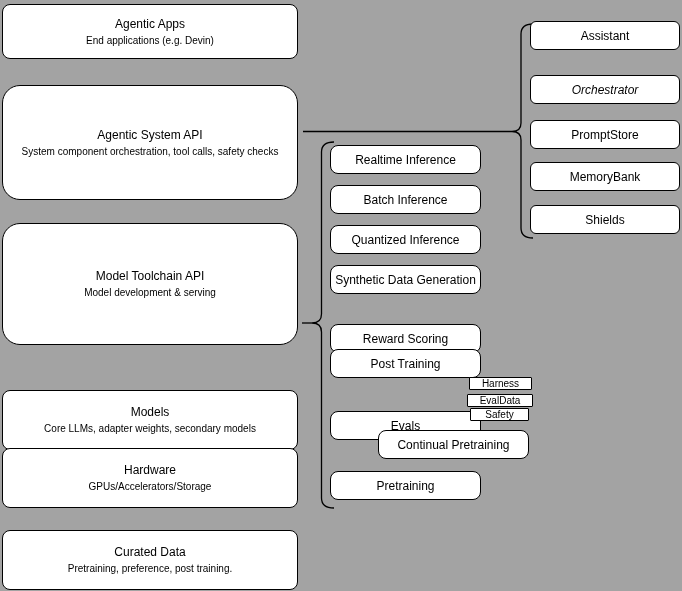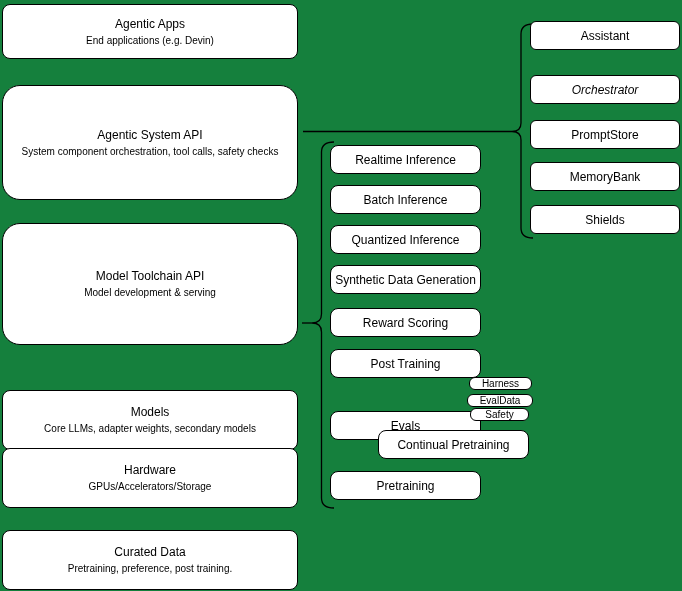--- a/index.html
+++ b/index.html
@@ -1,19 +1,19 @@
 <!DOCTYPE html>
 <html><head>
 <meta charset="utf-8">
 <style>
   html,body{margin:0;padding:0;background:#ffffff;}
   #canvas{
     position:relative;
     width:682px;height:591px;
-    background:#15803d;
+    background:#a3a3a3;
     font-family:"Liberation Sans",sans-serif;
     color:#000000;
     overflow:hidden;
   }
   .box{
     position:absolute;
     box-sizing:border-box;
     border:1.3px solid #000000;
     background:#ffffff;
     display:flex;
@@ -27,21 +27,21 @@
   .r8{border-radius:8px;}
   .r18{border-radius:18px;}
   .title{font-size:12px;line-height:15px;}
   .subtitle{font-size:10px;line-height:12px;margin-top:3px;}
   .service{left:330px;width:151px;height:29px;font-size:12px;border-radius:8px;}
   .component{left:530px;width:150px;height:29px;font-size:12px;border-radius:6px;}
   .pill{
     position:absolute;
     box-sizing:border-box;
     border:1.3px solid #000000;
-    border-radius:6px;
+    border-radius:1px;
     background:#ffffff;
     font-size:10px;
     display:flex;align-items:center;justify-content:center;
     z-index:4;
   }
   #wires{position:absolute;left:0;top:0;z-index:1;}
 </style>
 </head>
 <body>
 
@@ -93,21 +93,21 @@
   </div>
   <div class="box service" style="top:185px;">
     <span>Batch Inference</span>
   </div>
   <div class="box service" style="top:225px;">
     <span>Quantized Inference</span>
   </div>
   <div class="box service" style="top:265px;">
     <span>Synthetic Data Generation</span>
   </div>
-  <div class="box service" style="top:308px;">
+  <div class="box service" style="top:324px;">
     <span>Reward Scoring</span>
   </div>
   <div class="box service" style="top:349px;">
     <span>Post Training</span>
   </div>
   <div class="box service" style="top:411px;">
     <span>Evals</span>
   </div>
   <div class="box service" style="top:430px;margin-left:48px;">
     <span>Continual Pretraining</span>

